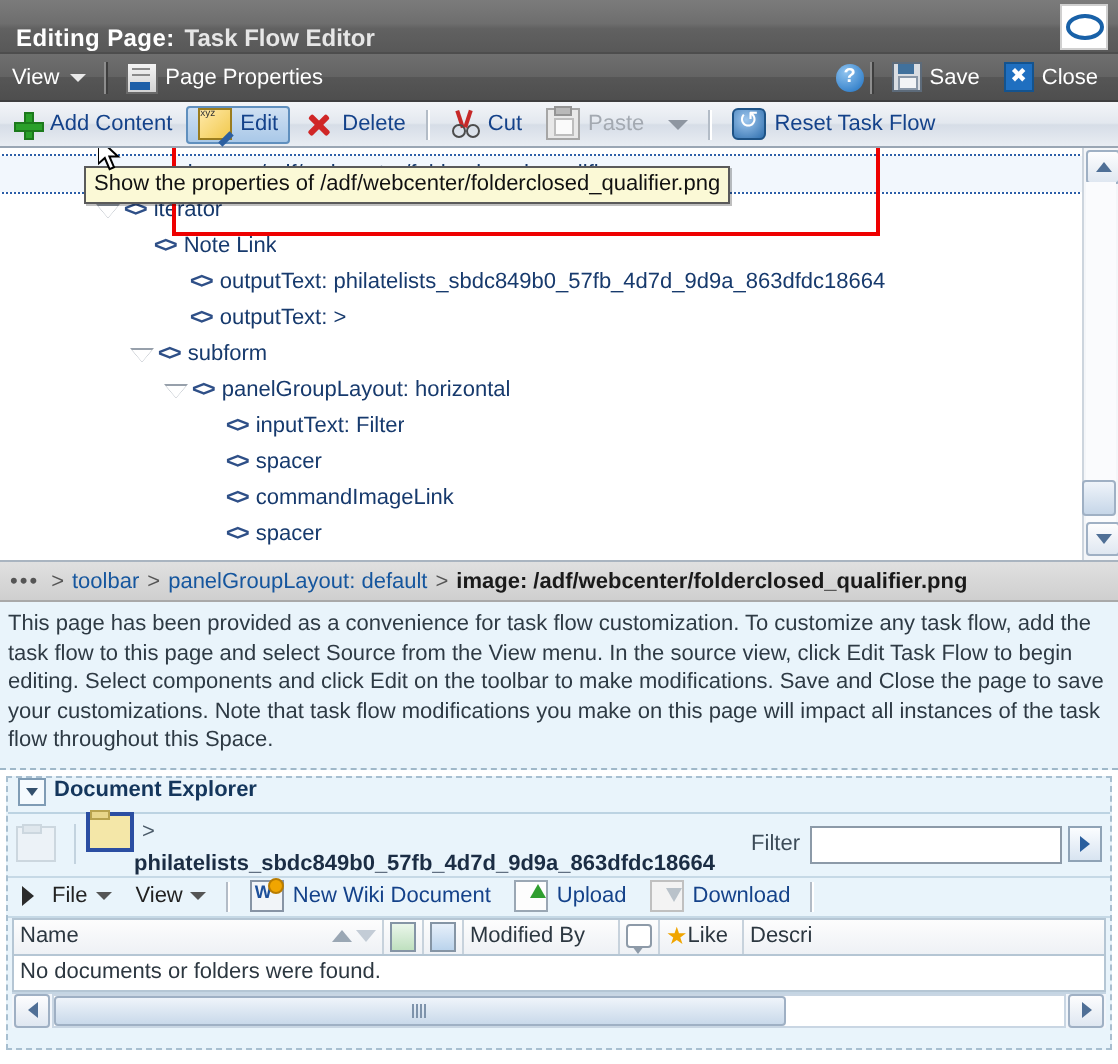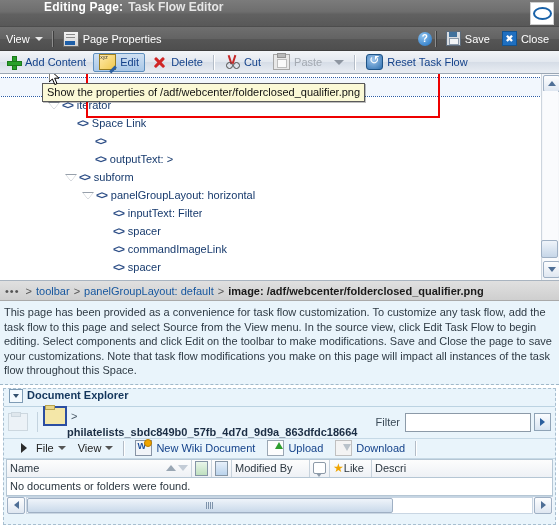--- a/index.html
+++ b/index.html
@@ -6,21 +6,21 @@
   body{
     width:559px;height:532px;overflow:hidden;
     font-family:"Liberation Sans","DejaVu Sans",sans-serif;
     font-size:11px;color:#1f1f1f;background:#ffffff;
   }
   .app{position:relative;width:559px;height:532px;background:#fff;}
 
   
   .titlebar{
     height:26px;background:linear-gradient(to bottom,#7b7b7b 0%,#6e6e6e 45%,#616161 55%,#585858 100%);
-    border-bottom:1px solid #4d4d4d;display:flex;align-items:flex-start;position:relative;padding-left:36px;
+    border-bottom:1px solid #4d4d4d;display:flex;align-items:flex-end;position:relative;
   }
   .titlebar .t1{color:#ffffff;font-weight:bold;font-size:12px;margin-left:8px;letter-spacing:.2px;}
   .titlebar .t2{color:#e6e6e6;font-size:12px;margin-left:5px;font-weight:bold;}
   .oracle-logo{
     position:absolute;right:5px;top:2px;width:22px;height:21px;background:#ffffff;
     border:1px solid #cfcfcf;display:flex;align-items:center;justify-content:center;
   }
   .oracle-logo .ring{width:15px;height:9px;border:2.5px solid #1861a8;border-radius:50%;}
 
   
@@ -128,21 +128,21 @@
   .upfolder:after{content:"";position:absolute;left:2px;top:-2px;width:8px;height:3px;background:#d9dfe5;border:1px solid #b9c4ce;}
   .navsep{width:1px;height:20px;background:#c3d3df;margin:0 5px;}
   .folder-sel{width:20px;height:16px;border:2px solid #2b4ea2;background:#f4e7a8;position:relative;}
   .folder-sel:after{content:"";position:absolute;left:0;top:-3px;width:8px;height:3px;background:#e8d68a;border:1px solid #b8a34e;}
   .pathtxt{font-weight:bold;font-size:11px;color:#1b2d44;line-height:12px;padding-left:24px;}
   .filterlbl{font-size:11px;color:#3c4b58;margin-right:5px;}
   .filterinput{width:120px;height:15px;border:1px solid #8c9aa8;background:#fff;}
   .gobtn{width:15px;height:16px;margin-left:3px;border:1px solid #8fa3b6;background:linear-gradient(#fbfdff,#d8e4f1);display:flex;align-items:center;justify-content:center;}
   .gobtn i{display:block;width:0;height:0;border-top:4px solid transparent;border-bottom:4px solid transparent;border-left:5px solid #2a5f9e;}
 
-  .dptool{display:flex;align-items:center;height:19px;border-top:1px solid #c6d9e6;border-bottom:1px solid #c6d9e6;padding-left:14px;}
+  .dptool{display:flex;align-items:center;height:19px;border-top:1px solid #c6d9e6;border-bottom:1px solid #c6d9e6;padding-left:4px;}
   .dptool .tb{color:#14428a;}
   .tri-left{width:0;height:0;border-top:5px solid transparent;border-bottom:5px solid transparent;border-left:6px solid #2b2b2b;margin:0 3px;}
   .ic-wiki{background:#f1f4f8;border:1px solid #8794a5;}
   .ic-wiki:before{content:"W";position:absolute;left:1px;top:0px;font-size:9px;font-weight:bold;color:#1d4f9a;}
   .ic-wiki:after{content:"";position:absolute;right:-1px;top:-2px;width:6px;height:6px;background:#f0a500;border-radius:50%;border:1px solid #b97c00;}
   .ic-upload{background:#fdfdfd;border:1px solid #9aa7b4;}
   .ic-upload:after{content:"";position:absolute;right:0px;top:1px;border-left:4px solid transparent;border-right:4px solid transparent;border-bottom:7px solid #2f9e2f;}
   .ic-dl{background:#f3f3f3;border:1px solid #c0c0c0;}
   .ic-dl:after{content:"";position:absolute;right:0px;top:3px;border-left:4px solid transparent;border-right:4px solid transparent;border-top:7px solid #b9c2ca;}
 
@@ -251,25 +251,26 @@
       </div>
 
       <div class="trow" style="padding-left:47px">
         <span class="toggle open"></span>
         <span class="chev">&lt;&gt;</span>
         <span class="lbl">iterator</span>
       </div>
 
       <div class="trow" style="padding-left:77px">
         <span class="chev">&lt;&gt;</span>
-        <span class="lbl">Space Link</span>
+        <span class="lbl">Note Link</span>
       </div>
 
       <div class="trow" style="padding-left:95px">
         <span class="chev">&lt;&gt;</span>
+        <span class="lbl">outputText: philatelists_sbdc849b0_57fb_4d7d_9d9a_863dfdc18664</span>
       </div>
 
       <div class="trow" style="padding-left:95px">
         <span class="chev">&lt;&gt;</span>
         <span class="lbl">outputText: &gt;</span>
       </div>
 
       <div class="trow" style="padding-left:64px">
         <span class="toggle open"></span>
         <span class="chev">&lt;&gt;</span>

